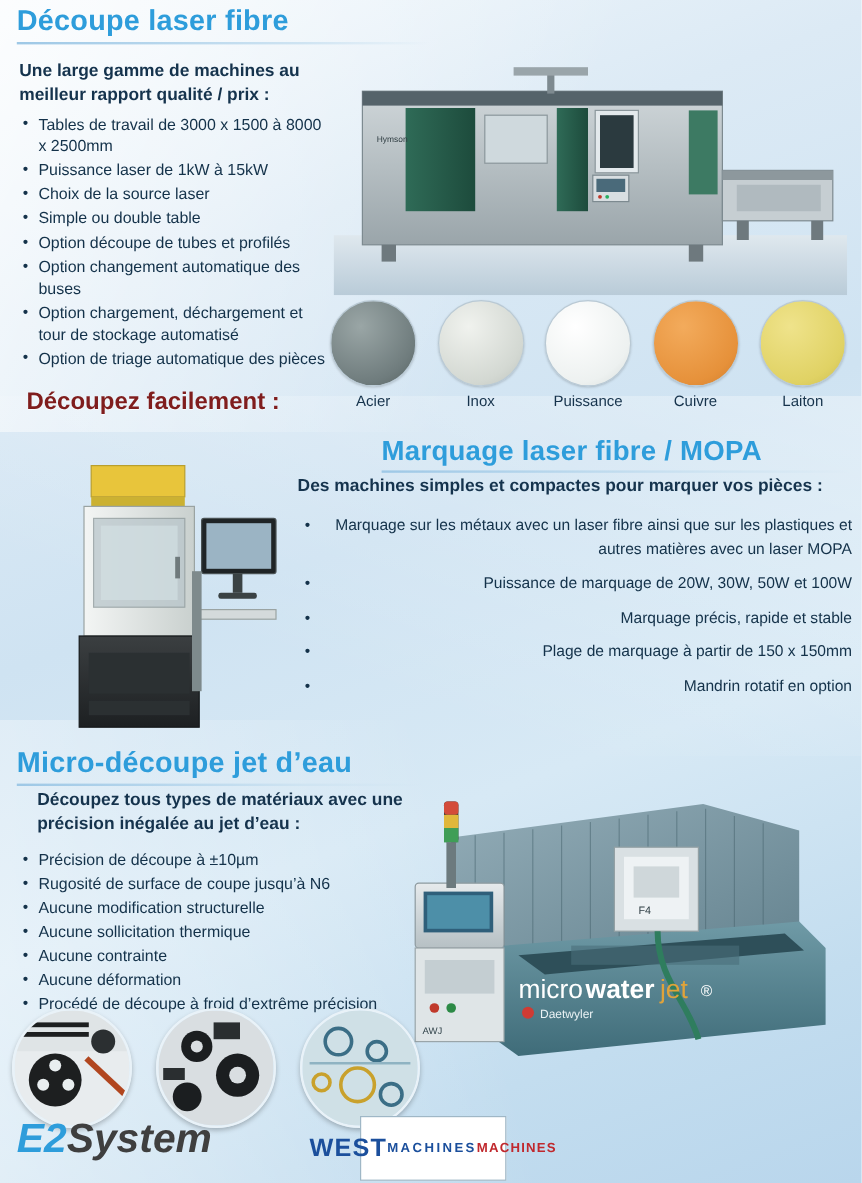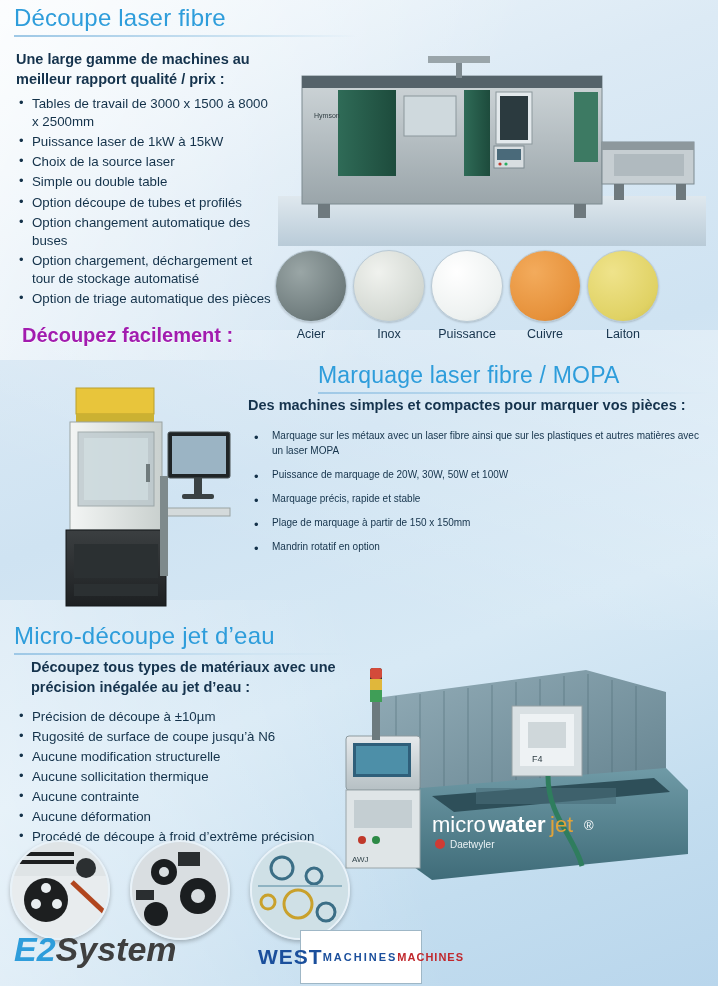--- a/index.html
+++ b/index.html
@@ -12,49 +12,49 @@
   
   .bg-streak{position:absolute;pointer-events:none;}
   .streak1{left:0;top:0;width:718px;height:360px;
     background:linear-gradient(115deg,rgba(255,255,255,.75) 0%,rgba(255,255,255,0) 60%);}
   .streak2{left:0;top:600px;width:718px;height:386px;
     background:linear-gradient(75deg,rgba(255,255,255,.45) 0%,rgba(255,255,255,0) 55%);}
   .streak3{left:0;top:330px;width:718px;height:300px;
     background:linear-gradient(200deg,rgba(255,255,255,.35) 0%,rgba(255,255,255,0) 70%);}
 
   h1.section-title{
-    margin:0;font-size:24px;font-weight:normal;color:#2e9ddb;
+    margin:0;font-size:24px;font-weight:bold;color:#2e9ddb;
     letter-spacing:.2px;
   }
   .rule{height:2px;background:linear-gradient(90deg,#9ec8e6,#cfe4f2 70%,rgba(255,255,255,0));margin-top:3px;}
 
   .lead{font-size:14.5px;line-height:1.35;color:#15334d;font-weight:600;}
   ul.bul{list-style:none;margin:6px 0 0 0;padding:0;}
   ul.bul li{position:relative;padding-left:16px;font-size:13.3px;line-height:1.36;margin-bottom:2px;color:#14324a;}
   ul.bul li:before{content:"•";position:absolute;left:3px;top:-1px;color:#14324a;font-size:13px;}
 
   
   #sec-laser-title{position:absolute;left:14px;top:4px;width:344px;}
   #laser-text{position:absolute;left:16px;top:50px;width:258px;}
   #laser-machine{position:absolute;left:278px;top:46px;width:428px;height:200px;}
   
-  #materials{position:absolute;left:272px;top:250px;width:436px;height:100px;display:flex;}
+  #materials{position:absolute;left:272px;top:250px;width:436px;height:100px;display:flex;justify-content:space-between;}
   .mat{width:78px;text-align:center;}
   .mat .disc{width:70px;height:70px;border-radius:50%;margin:0 auto;border:1px solid #b9c9d4;box-shadow:0 1px 2px rgba(0,0,0,.18);}
   .mat .lbl{font-size:12.5px;margin-top:5px;color:#16334c;}
 
-  #decoupez-facilement{position:absolute;left:22px;top:324px;font-size:20px;font-weight:bold;color:#a21caf;
+  #decoupez-facilement{position:absolute;left:22px;top:324px;font-size:20px;font-weight:bold;color:#7f1d1d;
      text-shadow:0 1px 0 rgba(255,255,255,.7);}
 
   
   #sec-marquage-title{position:absolute;left:318px;top:362px;width:392px;}
   #sec-marquage-title h1{font-size:23px;}
   #marquage-lead{position:absolute;left:248px;top:396px;width:462px;}
   #marquage-list{position:absolute;left:250px;top:422px;width:460px;}
-  #marquage-list li{font-size:10px;line-height:1.5;margin-bottom:9px;padding-left:22px;}
+  #marquage-list li{font-size:13px;line-height:1.5;margin-bottom:9px;padding-left:22px;text-align:right;}
   #marquage-list li:before{left:4px;top:0;}
   #marker-machine{position:absolute;left:40px;top:368px;width:206px;height:250px;}
 
   
   #sec-jet-title{position:absolute;left:14px;top:622px;width:340px;}
   #jet-lead{position:absolute;left:16px;top:658px;width:330px;margin-left:15px;}
   #jet-list{position:absolute;left:16px;top:702px;width:345px;}
   #jet-machine{position:absolute;left:336px;top:640px;width:372px;height:250px;}
   #photo-circles{position:absolute;left:6px;top:838px;width:350px;height:100px;}
   .pc{position:absolute;width:96px;height:96px;border-radius:50%;border:2px solid #e9f2f8;

